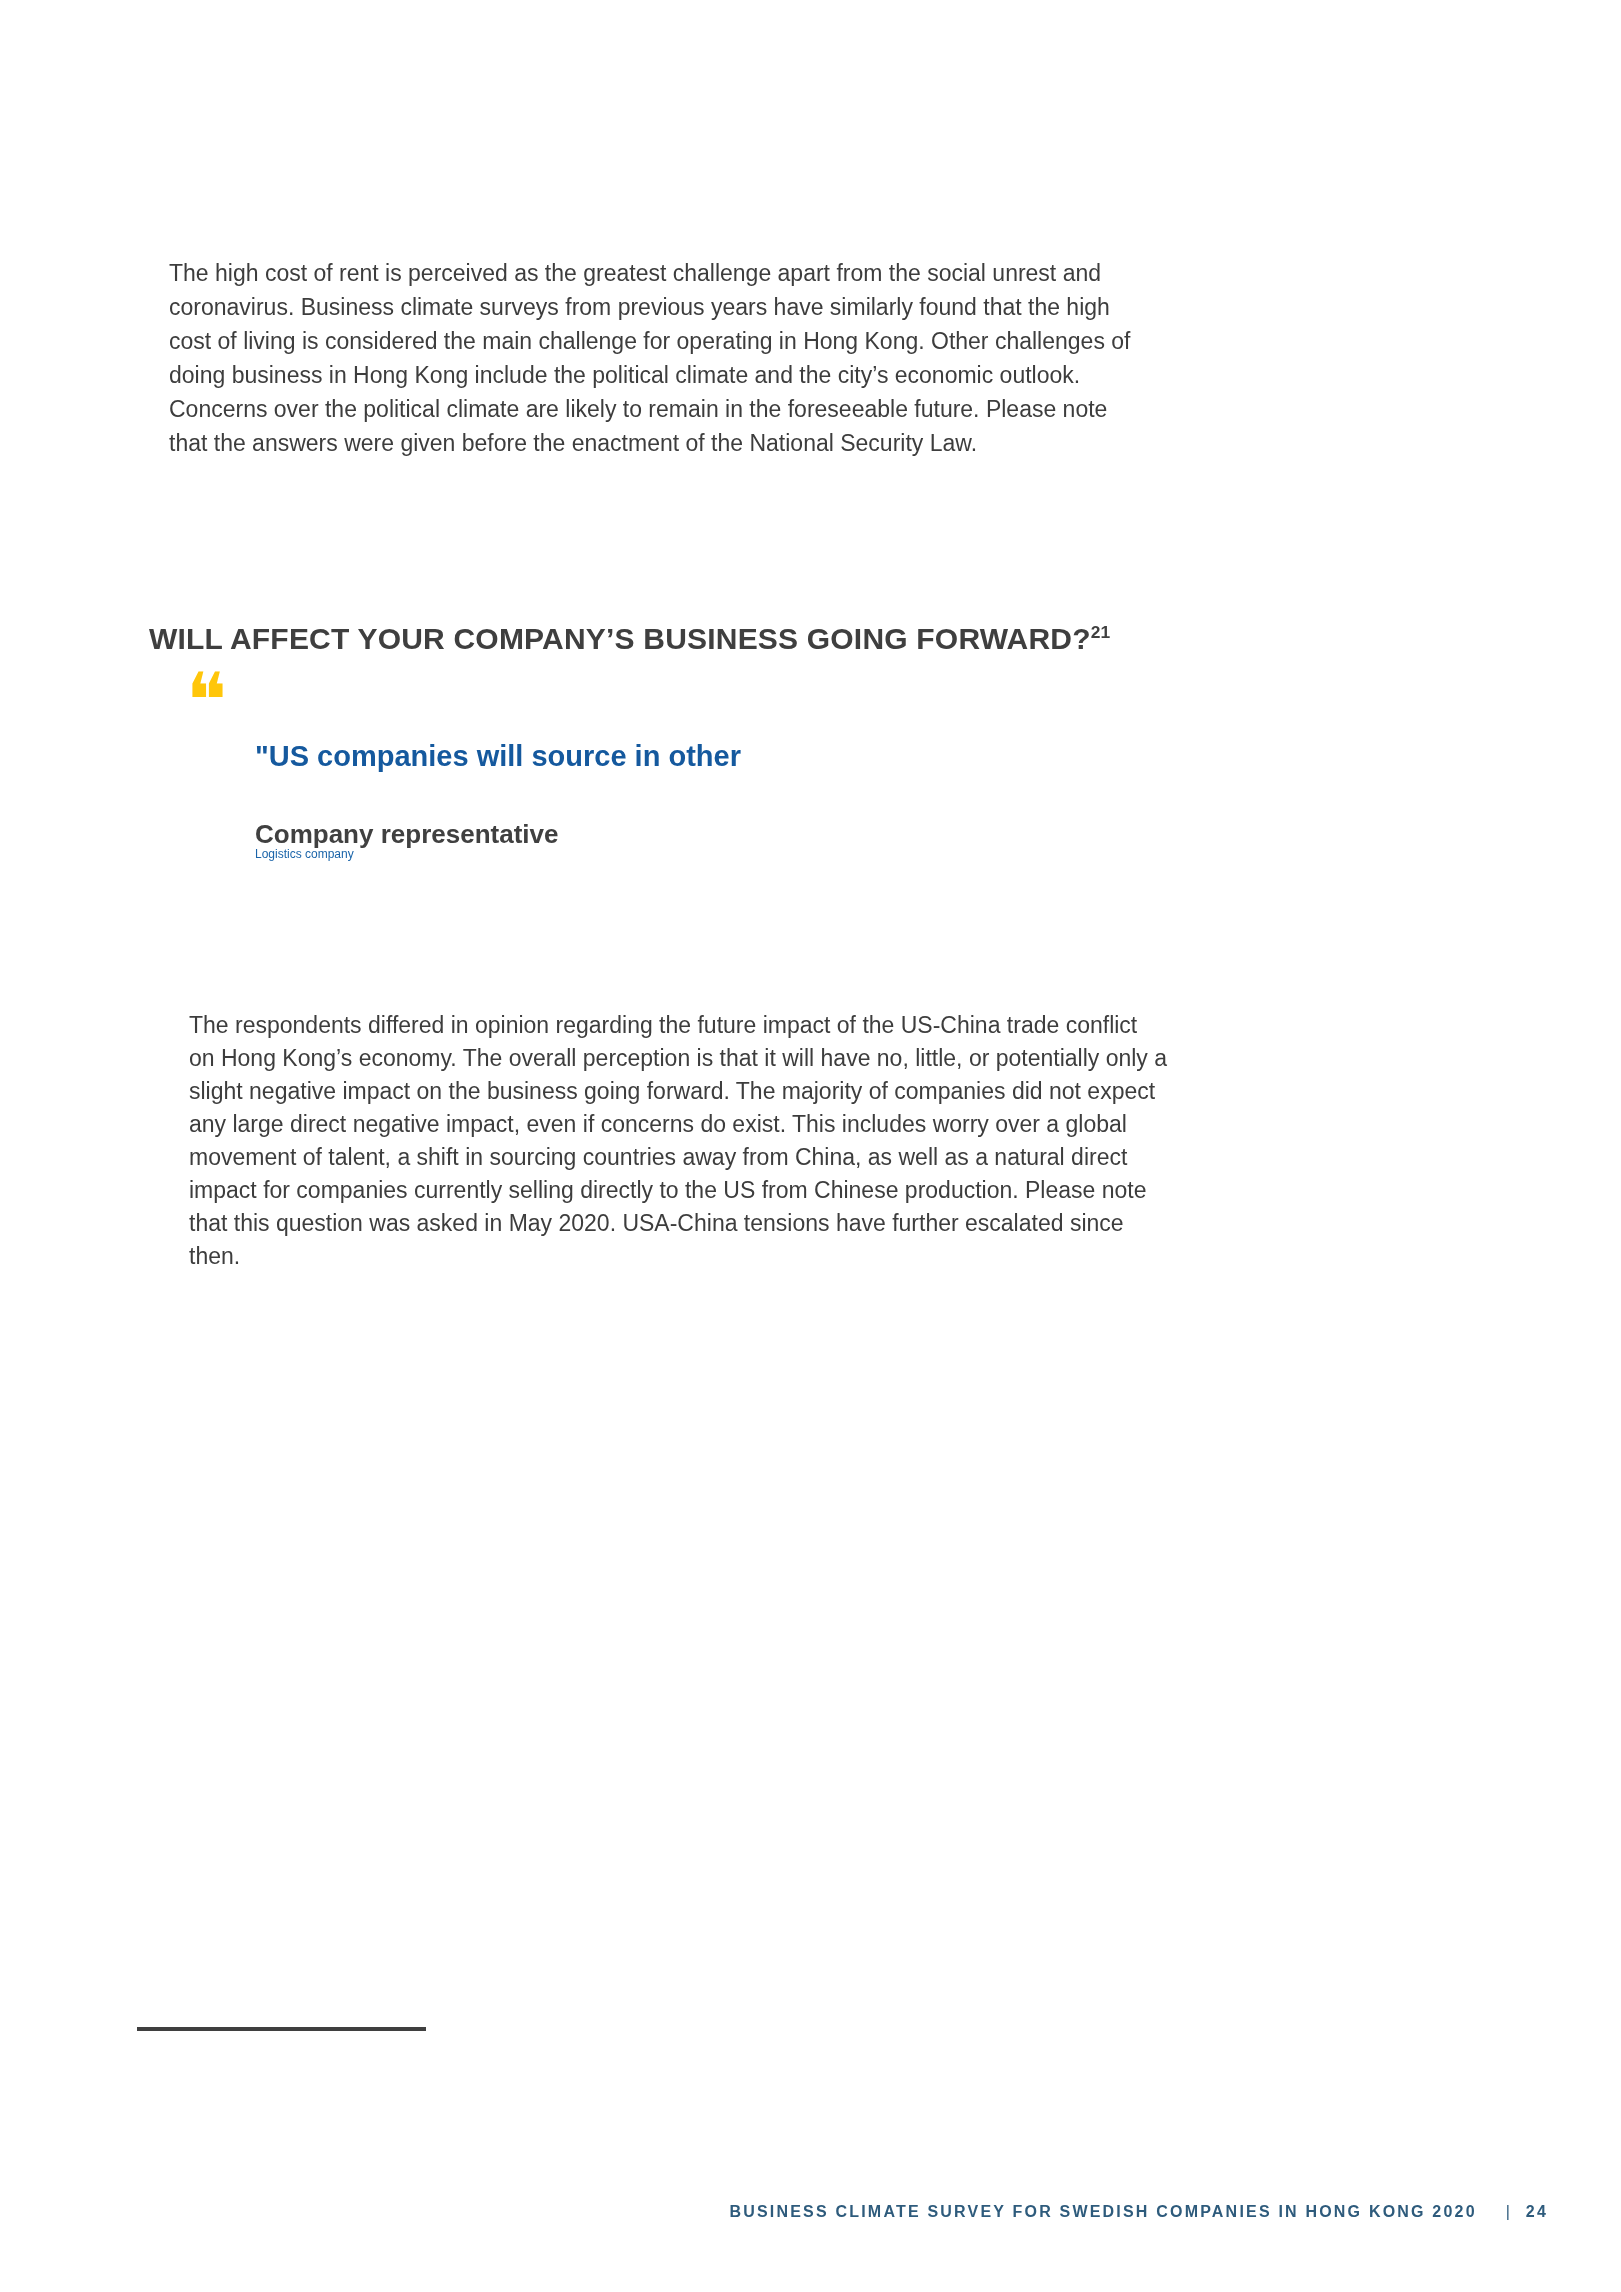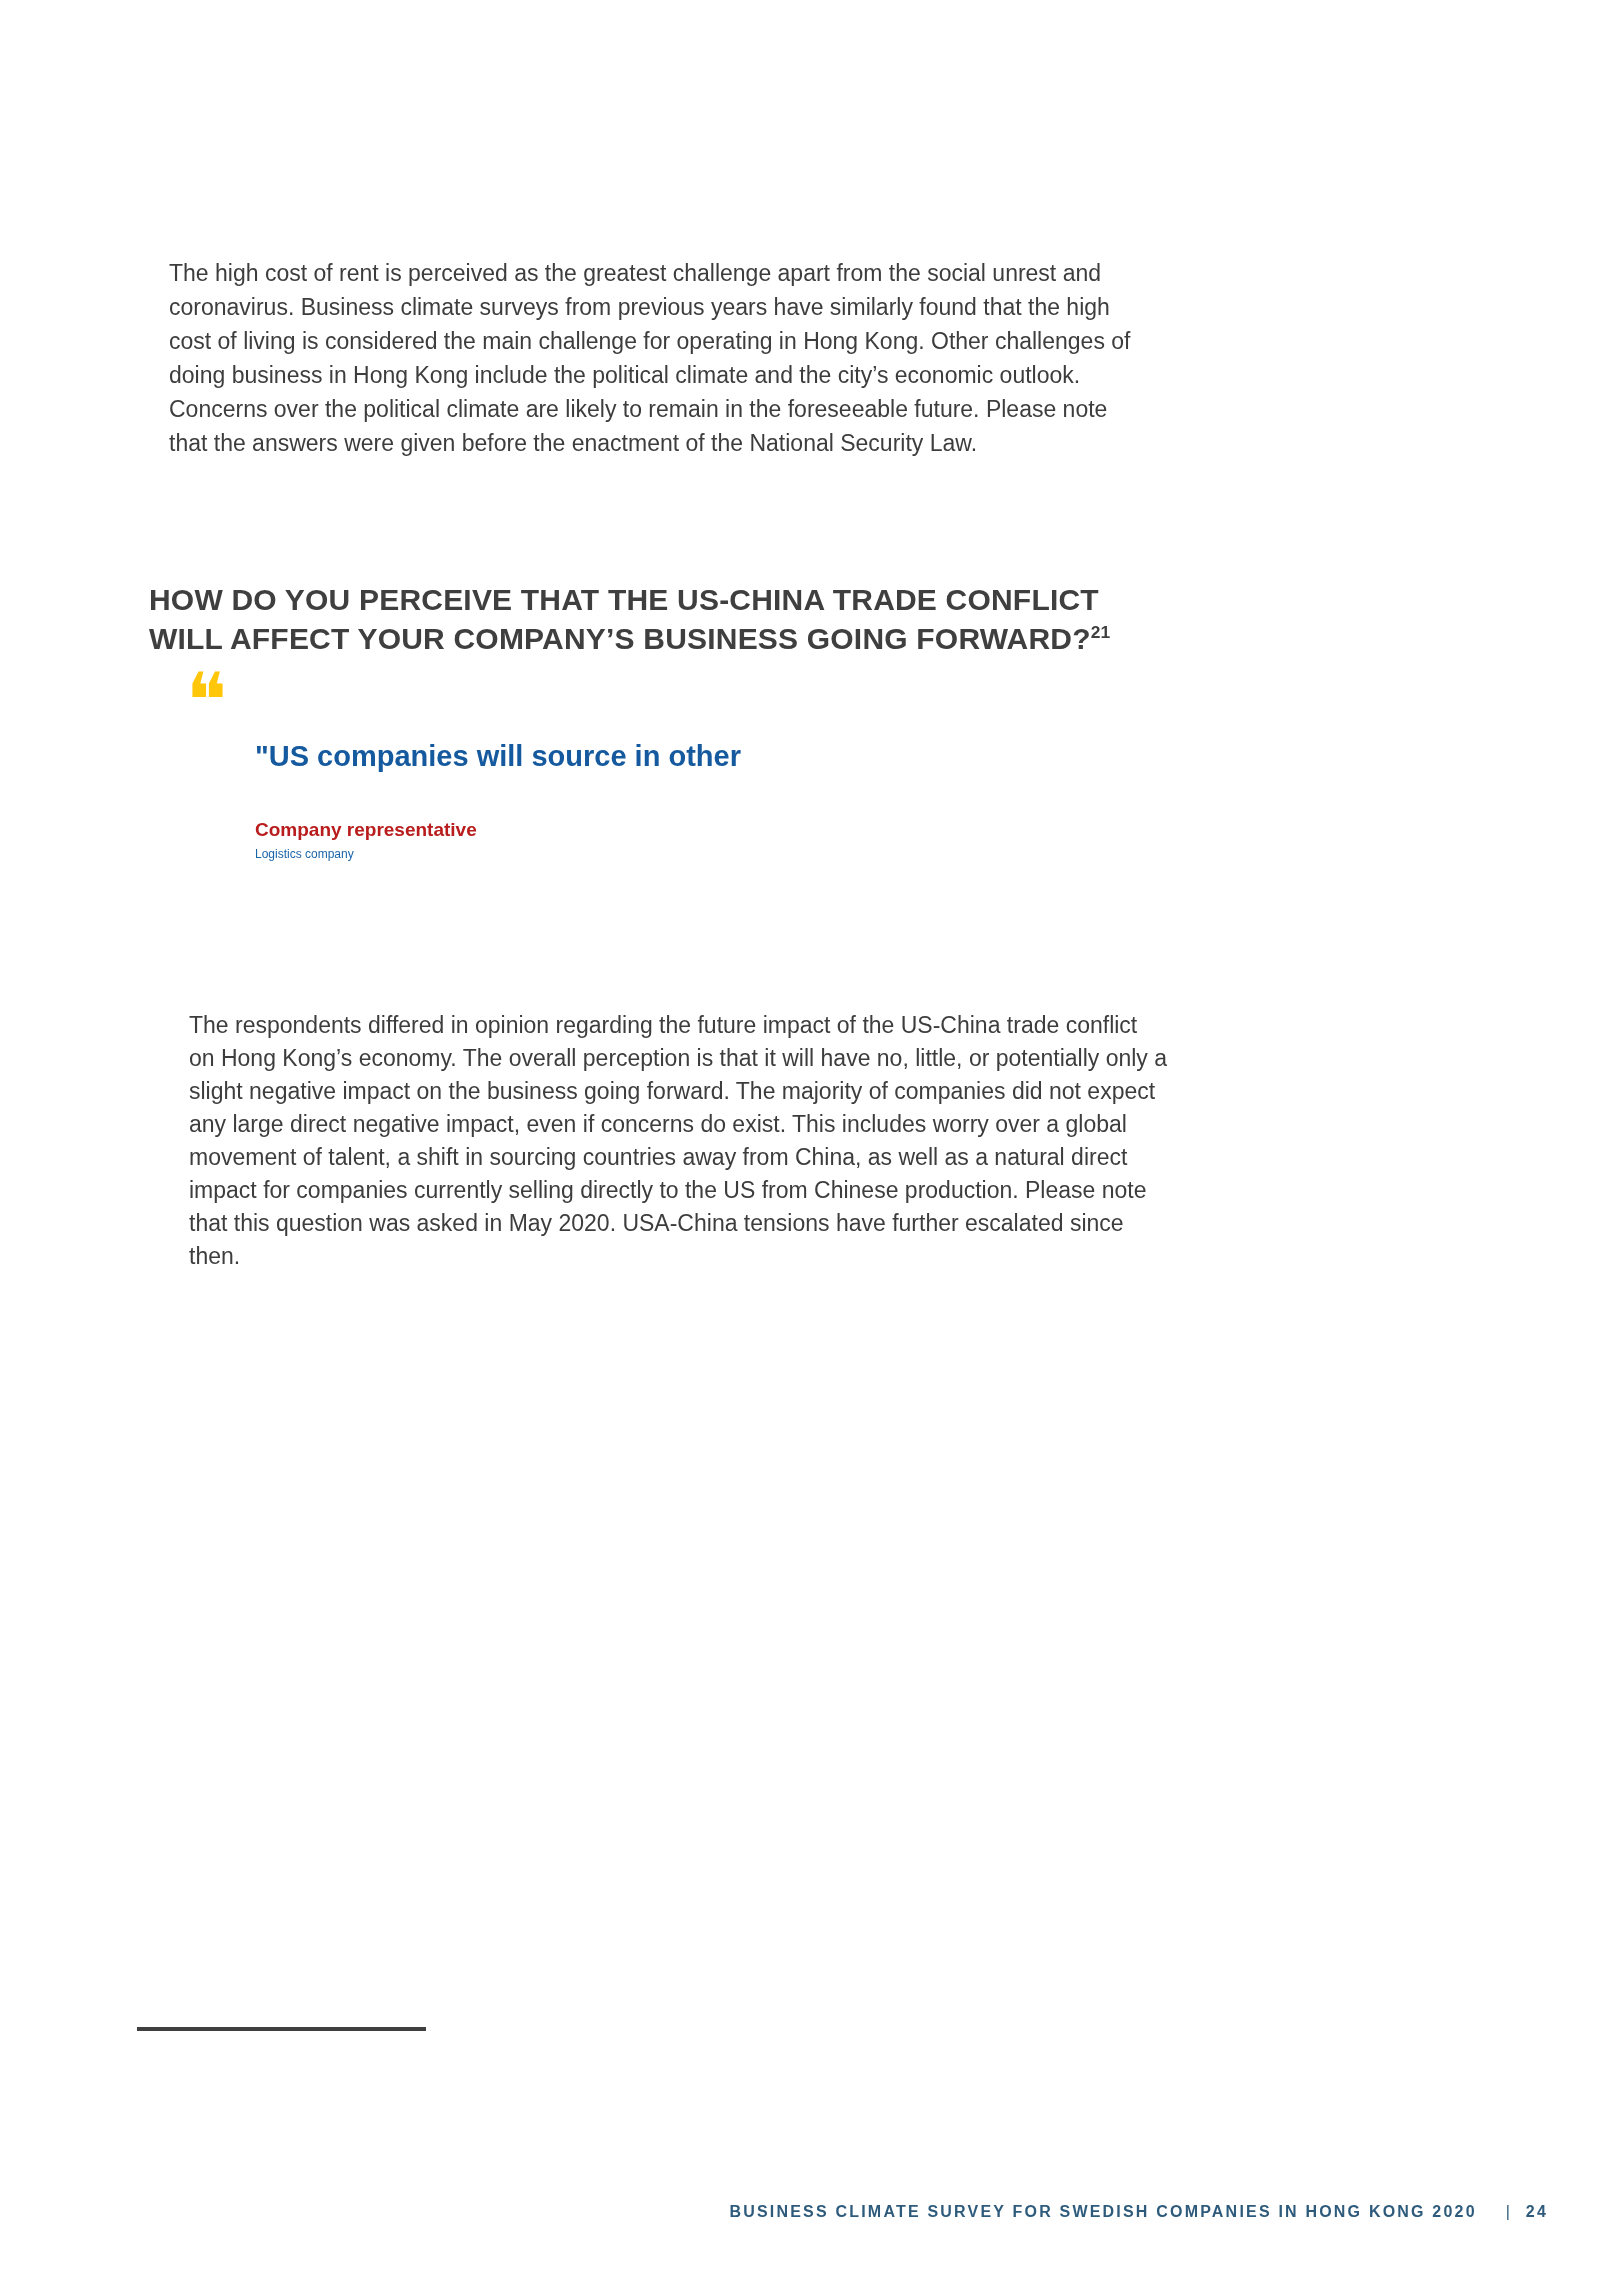--- a/index.html
+++ b/index.html
@@ -59,23 +59,23 @@
     width: 882px;
     font-size: 29px;
     line-height: 39px;
     font-weight: bold;
     color: #15599e;
   }
   .quote-attribution {
     position: absolute;
     left: 255px;
     top: 819px;
-    font-size: 19px;
+    font-size: 26px;
     font-weight: bold;
-    color: #b91c1c;
+    color: #404040;
   }
   .quote-organization {
     position: absolute;
     left: 255px;
     top: 847px;
     font-size: 12px;
     font-weight: normal;
     color: #1a64a9;
   }
   .footnote-divider {
@@ -115,21 +115,21 @@
   }
   .page-footer .footer-sep { margin-left: 29px; margin-right: 13.7px; font-weight: normal; }
 </style>
 </head>
 <body>
 
 <div class="page">
 
   <p class="para para-1">The high cost of rent is perceived as the greatest challenge apart from the social unrest and coronavirus. Business climate surveys from previous years have similarly found that the high cost of living is considered the main challenge for operating in Hong Kong. Other challenges of doing business in Hong Kong include the political climate and the city’s economic outlook. Concerns over the political climate are likely to remain in the foreseeable future. Please note that the answers were given before the enactment of the National Security Law.</p>
 
-  <h2 class="section-heading"><span>HOW DO YOU PERCEIVE THAT THE US-CHINA TRADE CONFLICT</span><br><span>WILL AFFECT YOUR COMPANY’S BUSINESS GOING FORWARD?</span><sup>21</sup></h2>
+  <h2 class="section-heading"><br><span>WILL AFFECT YOUR COMPANY’S BUSINESS GOING FORWARD?</span><sup>21</sup></h2>
 
   <div class="quote-mark">❝</div>
 
   <div class="quote-text"><span>"US companies will source in other</span><br></div>
 
   <div class="quote-attribution">Company representative</div>
 
   <div class="quote-organization">Logistics company</div>
 
   <p class="para para-2">The respondents differed in opinion regarding the future impact of the US-China trade conflict on Hong Kong’s economy. The overall perception is that it will have no, little, or potentially only a slight negative impact on the business going forward. The majority of companies did not expect any large direct negative impact, even if concerns do exist. This includes worry over a global movement of talent, a shift in sourcing countries away from China, as well as a natural direct impact for companies currently selling directly to the US from Chinese production. Please note that this question was asked in May 2020. USA-China tensions have further escalated since then.</p>

